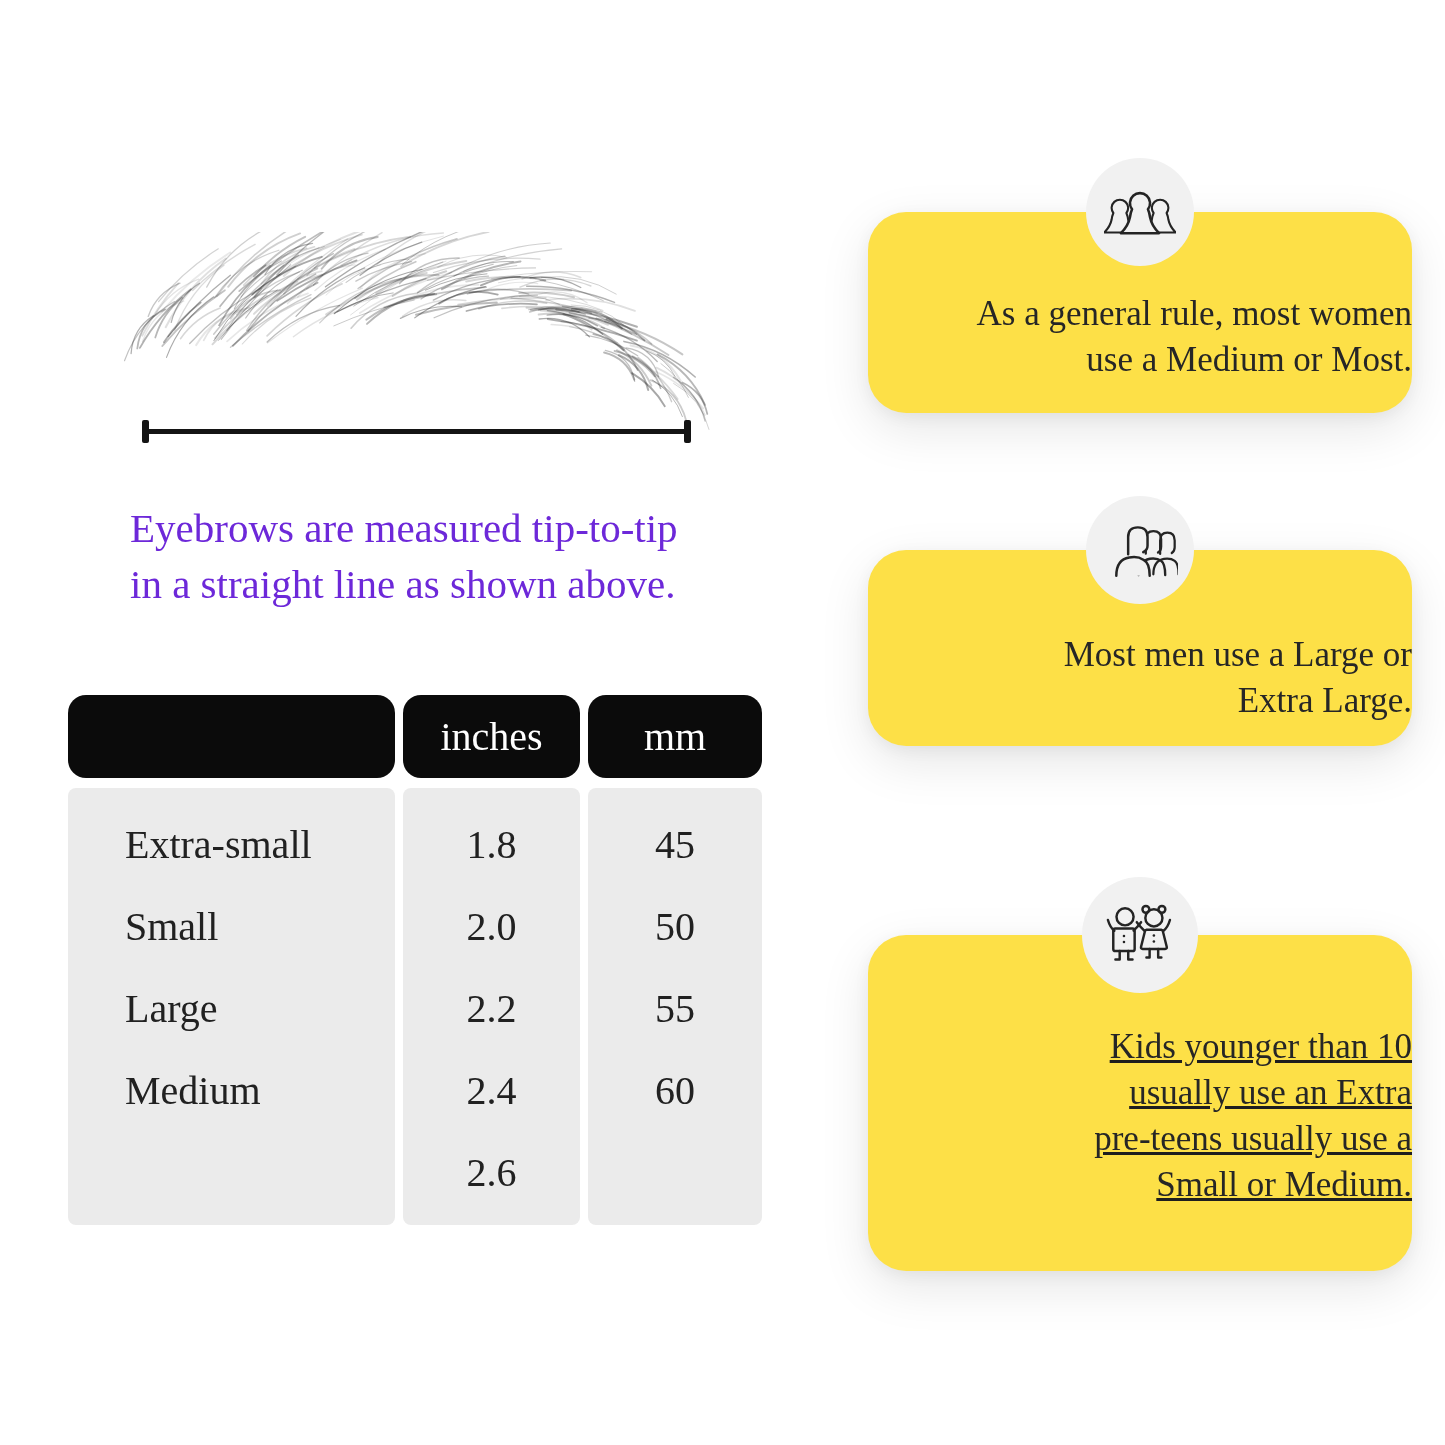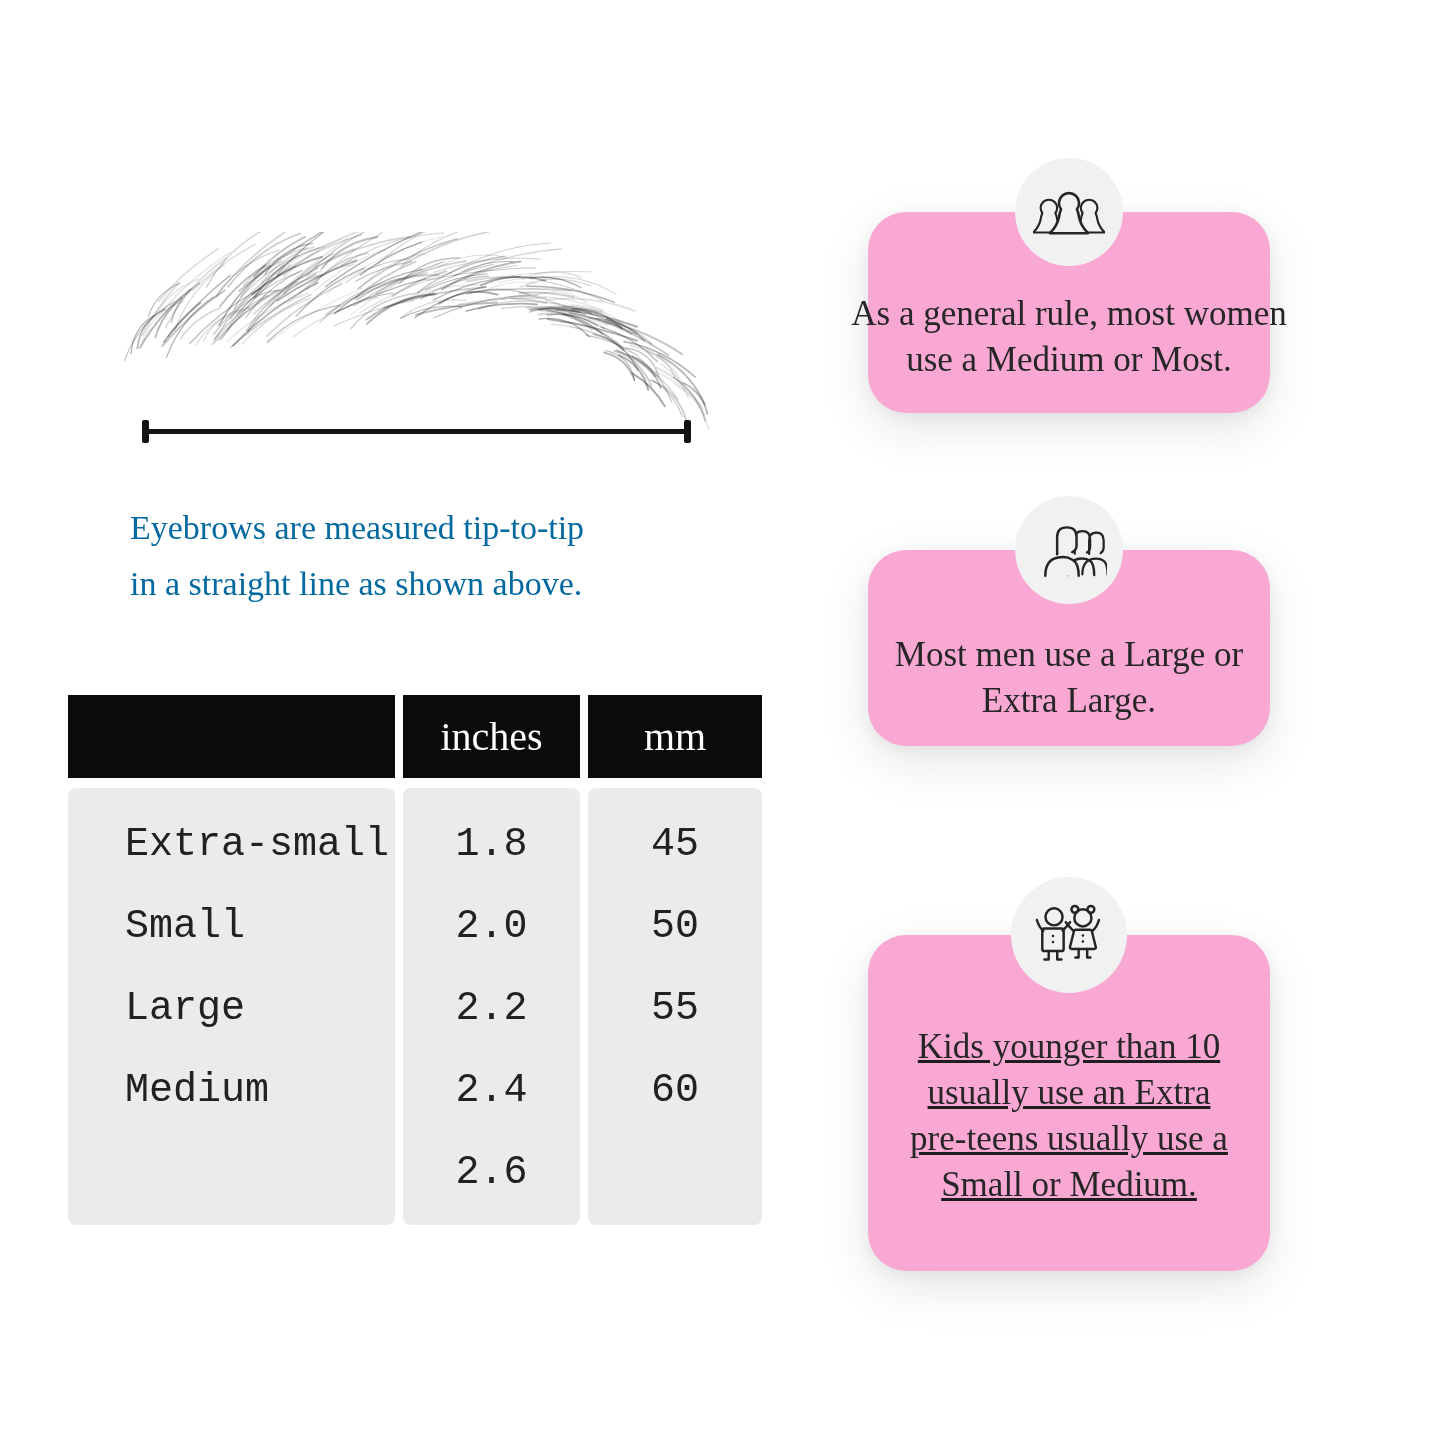--- a/index.html
+++ b/index.html
@@ -6,35 +6,35 @@
   .canvas{
     position:relative;width:1445px;height:1445px;background:#ffffff;overflow:hidden;
     font-family:"Liberation Serif","DejaVu Serif",serif;color:#1e1e1e;
   }
   
   .brow-svg{position:absolute;left:110px;top:232px;width:600px;height:200px;}
   .measure-line{position:absolute;left:145px;top:429px;width:543px;height:5px;background:#141414;}
   .measure-line .tick{position:absolute;top:-9px;width:7px;height:23px;background:#141414;border-radius:2px;}
   .tick-left{left:-3px;}
   .tick-right{right:-3px;}
-  .caption{position:absolute;left:130px;top:500px;font-size:34px;line-height:56px;color:#0369a1;}
+  .caption{position:absolute;left:130px;top:500px;font-size:41px;line-height:56px;color:#6d28d9;}
   .caption div{white-space:nowrap;}
   
   .thead{position:absolute;left:68px;top:695px;display:grid;grid-template-columns:327px 177px 174px;column-gap:8px;}
-  .thead .hcell{height:83px;background:#0b0b0b;border-radius:0;display:flex;align-items:center;justify-content:center;
+  .thead .hcell{height:83px;background:#0b0b0b;border-radius:18px;display:flex;align-items:center;justify-content:center;
     color:#ffffff;font-size:40px;}
   .tbody{position:absolute;left:68px;top:788px;display:grid;grid-template-columns:327px 177px 174px;column-gap:8px;}
   .tbody .col{height:437px;background:#ebebeb;border-radius:8px;box-sizing:border-box;
     padding:16px 0 12px;display:flex;flex-direction:column;}
-  .tbody .cell{height:81.8px;display:flex;align-items:center;justify-content:center;font-size:40px;color:#212121;white-space:nowrap;font-family:Liberation Mono, monospace;}
+  .tbody .cell{height:81.8px;display:flex;align-items:center;justify-content:center;font-size:40px;color:#212121;white-space:nowrap;}
   .tbody .col-labels .cell{justify-content:flex-start;padding-left:57px;}
   
-  .card{position:absolute;left:868px;width:402px;background:#f9a8d4;border-radius:38px;box-sizing:border-box;
+  .card{position:absolute;left:868px;width:544px;background:#fde047;border-radius:38px;box-sizing:border-box;
     box-shadow:0 16px 50px rgba(0,0,0,.10),0 4px 16px rgba(0,0,0,.05);
-    display:flex;flex-direction:column;align-items:center;justify-content:center;text-align:center;}
+    display:flex;flex-direction:column;align-items:flex-end;justify-content:center;text-align:center;}
   .card .line{font-size:35px;line-height:46px;color:#262626;white-space:nowrap;}
   .card-women{top:212px;height:201px;padding-top:48px;}
   .card-men{top:550px;height:196px;padding-top:60px;}
   .card-kids{top:935px;height:336px;padding-top:26px;text-decoration:underline;}
   .icon-circle{position:absolute;left:50%;transform:translateX(-50%);top:-54px;width:108px;height:108px;
     border-radius:50%;background:#f1f1f1;display:flex;align-items:center;justify-content:center;}
   .card-kids .icon-circle{width:116px;height:116px;top:-58px;}
   .icon-circle svg{display:block;}
 </style>
 </head>

